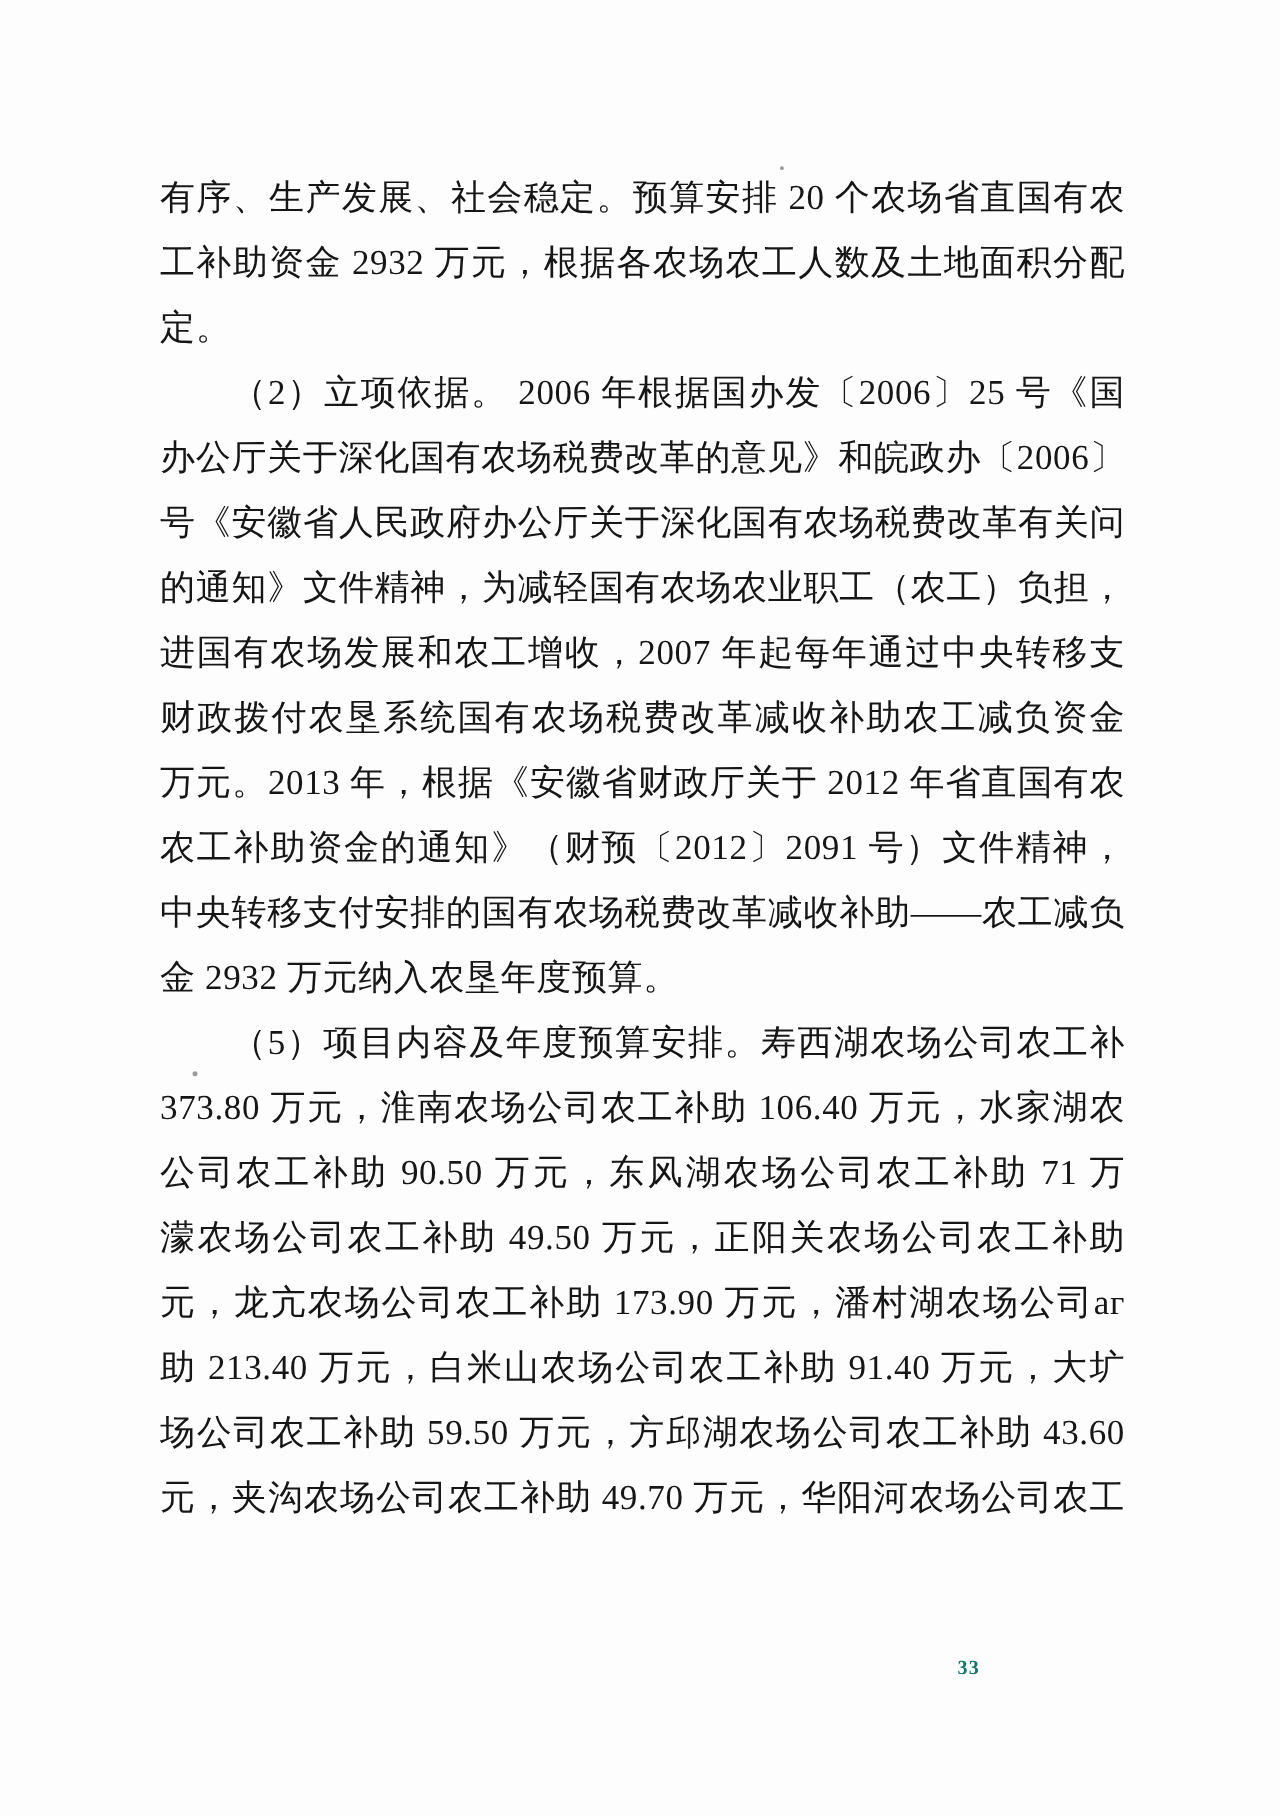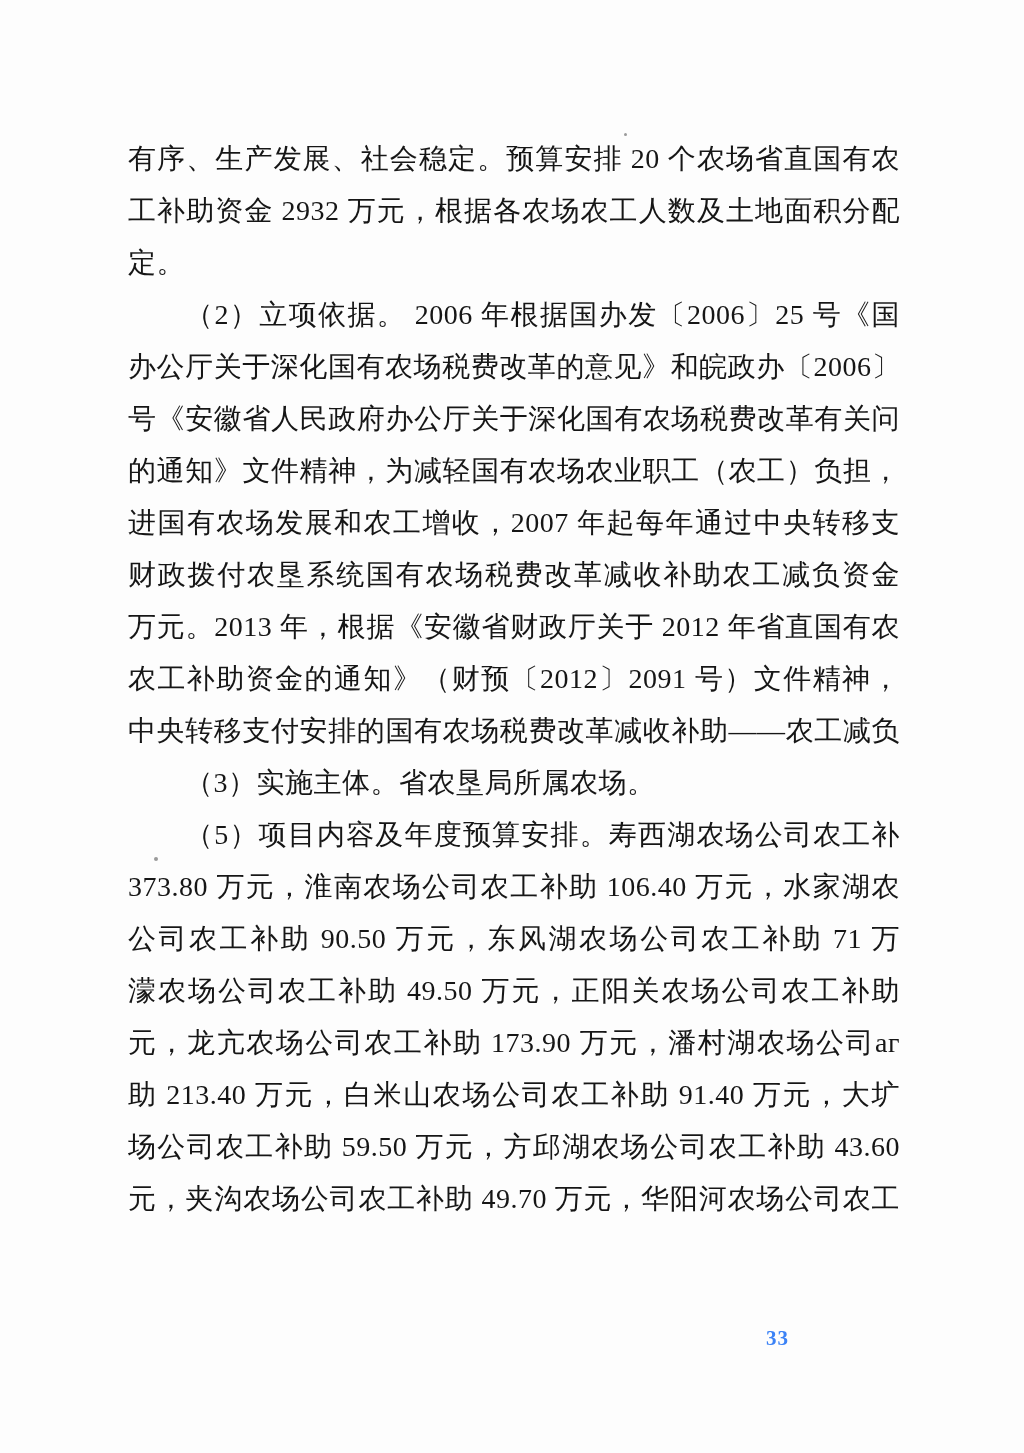--- a/index.html
+++ b/index.html
@@ -41,24 +41,24 @@
   .line.ind {
     padding-left: 57px;
   }
   .line.j.ind {
     width: 715px;
   }
   .page-number {
     position: absolute;
     left: 766px;
     top: 1326px;
-    font-size: 21px;
+    font-size: 16px;
     font-weight: bold;
     letter-spacing: 1px;
-    color: #3b82f6;
+    color: #0f766e;
   }
   .speck {
     position: absolute;
     background: #9a9a9a;
     border-radius: 50%;
   }
   .speck-1 { left: 154px; top: 857px; width: 4px; height: 4px; }
   .speck-2 { left: 624px; top: 133px; width: 3px; height: 3px; }
 </style>
 </head>
@@ -71,21 +71,21 @@
       <div class="line">定。</div>
       <div class="line j ind">（2）立项依据。 2006 年根据国办发〔2006〕25 号《国务院</div>
       <div class="line j">办公厅关于深化国有农场税费改革的意见》和皖政办〔2006〕47</div>
       <div class="line j">号《安徽省人民政府办公厅关于深化国有农场税费改革有关问题</div>
       <div class="line j">的通知》文件精神，为减轻国有农场农业职工（农工）负担，促</div>
       <div class="line j">进国有农场发展和农工增收，2007 年起每年通过中央转移支付省</div>
       <div class="line j">财政拨付农垦系统国有农场税费改革减收补助农工减负资金 3207</div>
       <div class="line j">万元。2013 年，根据《安徽省财政厅关于 2012 年省直国有农场</div>
       <div class="line j">农工补助资金的通知》（财预〔2012〕2091 号）文件精神，往年</div>
       <div class="line j">中央转移支付安排的国有农场税费改革减收补助——农工减负资</div>
-      <div class="line ind">（3）实施主体。省农垦局所属农场。</div>
+      <div class="line">金 2932 万元纳入农垦年度预算。</div>
       <div class="line j ind">（5）项目内容及年度预算安排。寿西湖农场公司农工补助</div>
       <div class="line j">373.80 万元，淮南农场公司农工补助 106.40 万元，水家湖农场</div>
       <div class="line j">公司农工补助 90.50 万元，东风湖农场公司农工补助 71 万元，阜</div>
       <div class="line j">濛农场公司农工补助 49.50 万元，正阳关农场公司农工补助 72 万</div>
       <div class="line j">元，龙亢农场公司农工补助 173.90 万元，潘村湖农场公司аг工补</div>
       <div class="line j">助 213.40 万元，白米山农场公司农工补助 91.40 万元，大圹圩农</div>
       <div class="line j">场公司农工补助 59.50 万元，方邱湖农场公司农工补助 43.60 万</div>
       <div class="line j">元，夹沟农场公司农工补助 49.70 万元，华阳河农场公司农工补</div>
     </div>
   <div class="page-number">33</div>

